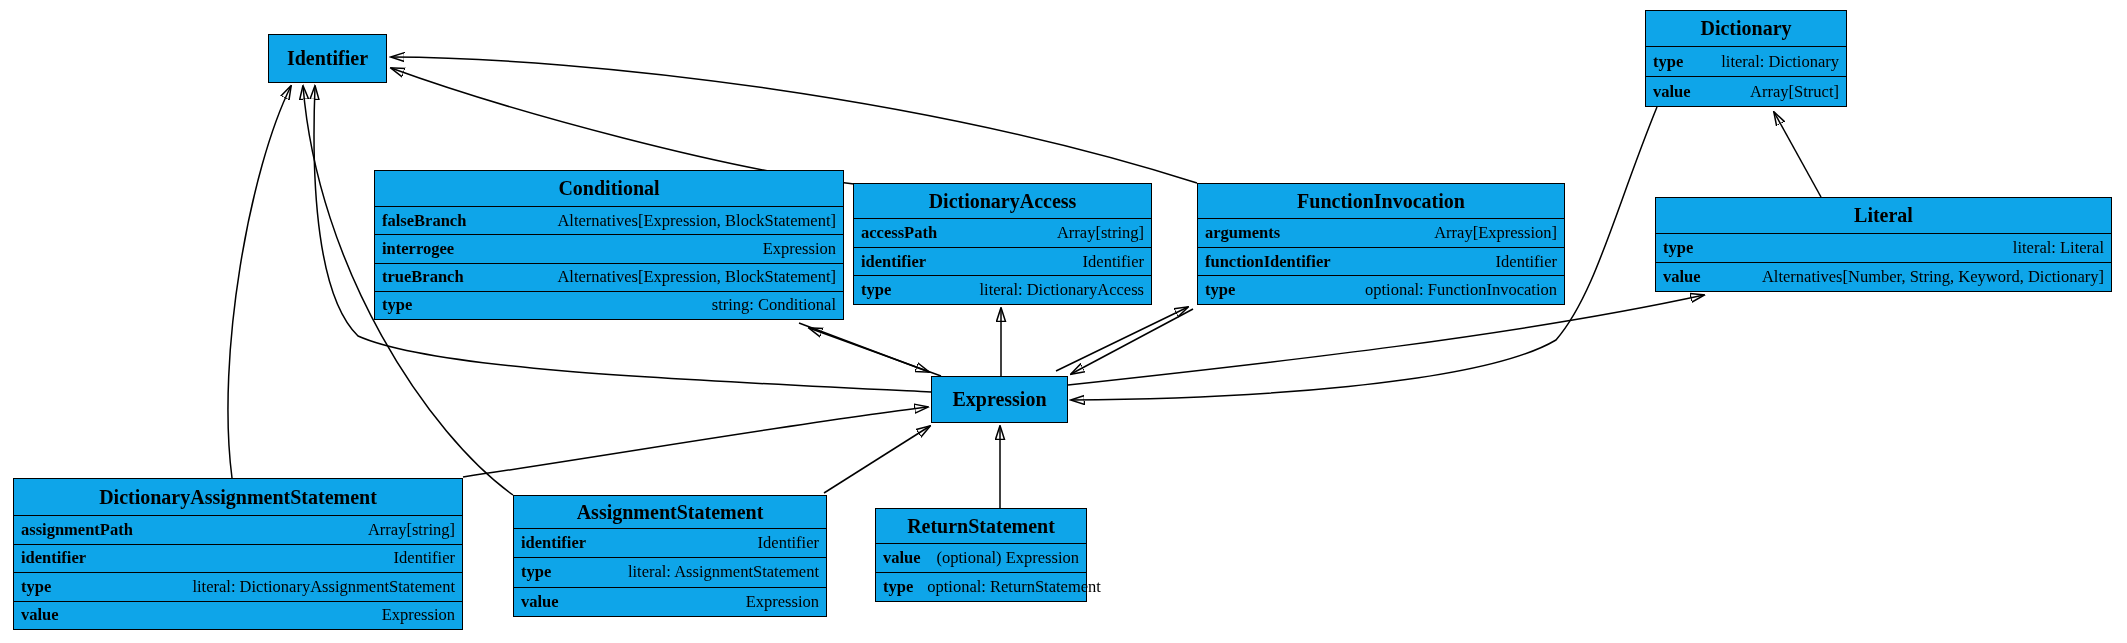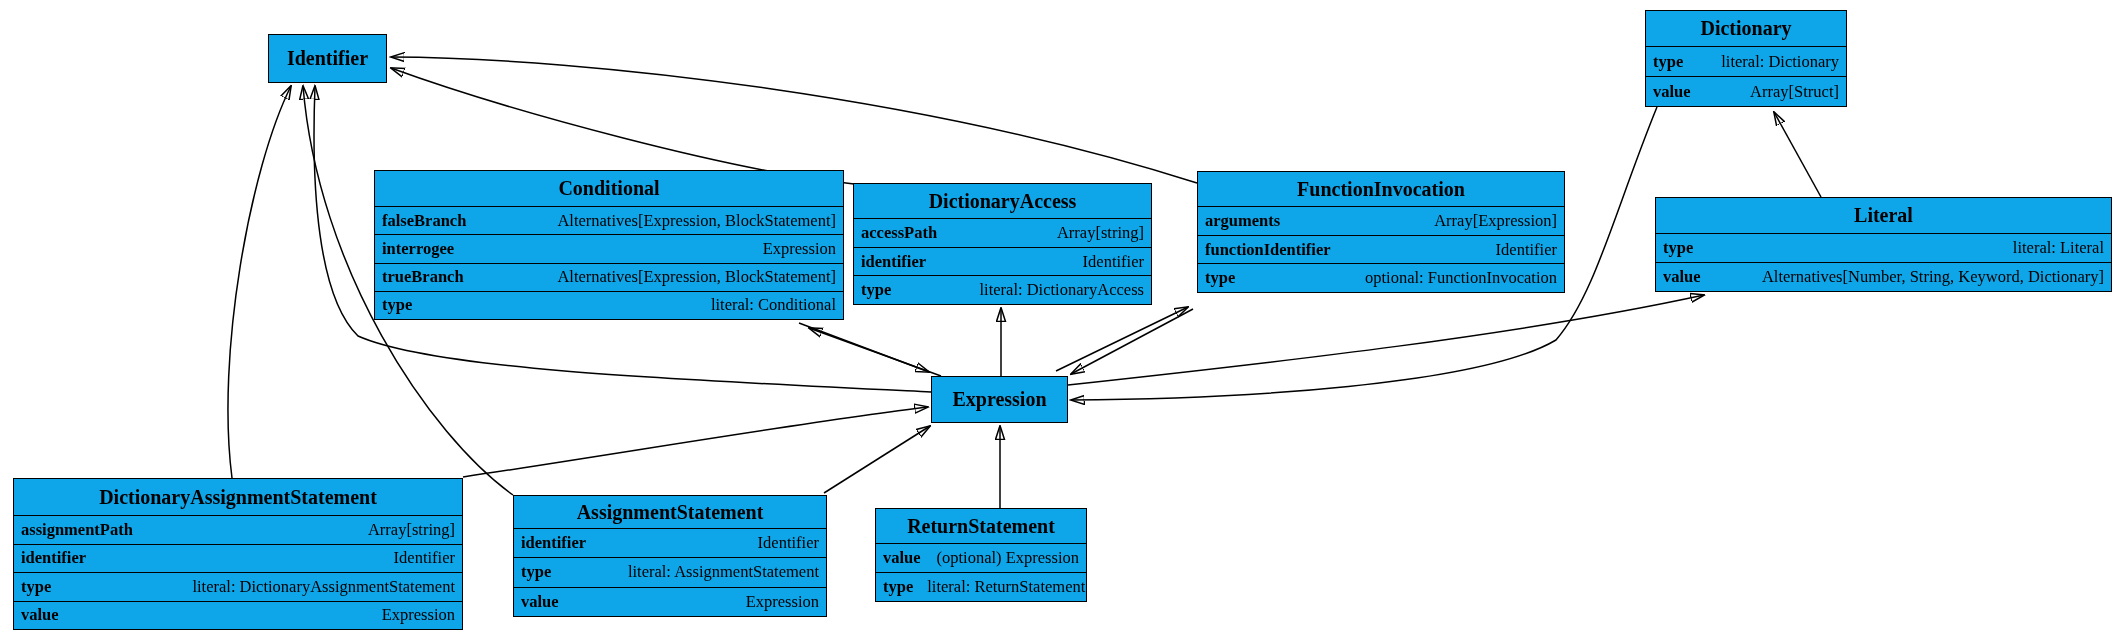--- a/index.html
+++ b/index.html
@@ -38,21 +38,21 @@
   .fname{font-weight:bold;margin-right:14px;}
   .ftype{font-weight:normal;text-align:right;}
   .title-only .ntitle{flex:1 1 auto;}
 
   
   #n-identifier            {left:268px;  top:34px;  width:119px; height:49px;}
   #n-conditional           {left:374px;  top:170px; width:470px; height:150px;}
   #n-conditional .ntitle   {height:35px;}
   #n-dictionaryAccess      {left:853px;  top:183px; width:299px; height:122px;}
   #n-dictionaryAccess .ntitle{height:34px;}
-  #n-functionInvocation    {left:1197px; top:171px; width:368px; height:122px;}
+  #n-functionInvocation    {left:1197px; top:183px; width:368px; height:122px;}
   #n-functionInvocation .ntitle{height:34px;}
   #n-dictionary            {left:1645px; top:10px;  width:202px; height:97px;}
   #n-dictionary .ntitle    {height:35px;}
   #n-literal               {left:1655px; top:197px; width:457px; height:95px;}
   #n-literal .ntitle       {height:35px;}
   #n-expression            {left:931px;  top:376px; width:137px; height:47px;}
   #n-dictionaryAssignmentStatement{left:13px; top:478px; width:450px; height:152px;}
   #n-dictionaryAssignmentStatement .ntitle{height:36px;}
   #n-assignmentStatement   {left:513px;  top:495px; width:314px; height:122px;}
   #n-assignmentStatement .ntitle{height:32px;}
@@ -101,21 +101,21 @@
     <div class="nrow">
       <span class="fname">interrogee</span>
       <span class="ftype">Expression</span>
     </div>
     <div class="nrow">
       <span class="fname">trueBranch</span>
       <span class="ftype">Alternatives[Expression, BlockStatement]</span>
     </div>
     <div class="nrow">
       <span class="fname">type</span>
-      <span class="ftype">literal: Conditional</span>
+      <span class="ftype">string: Conditional</span>
     </div>
   </div>
 
   <div class="node" id="n-dictionaryAccess">
     <div class="ntitle">DictionaryAccess</div>
     <div class="nrow">
       <span class="fname">accessPath</span>
       <span class="ftype">Array[string]</span>
     </div>
     <div class="nrow">
@@ -209,17 +209,17 @@
   </div>
 
   <div class="node" id="n-returnStatement">
     <div class="ntitle">ReturnStatement</div>
     <div class="nrow">
       <span class="fname">value</span>
       <span class="ftype">(optional) Expression</span>
     </div>
     <div class="nrow">
       <span class="fname">type</span>
-      <span class="ftype">literal: ReturnStatement</span>
+      <span class="ftype">optional: ReturnStatement</span>
     </div>
   </div>
 
 </div>
 
 </body></html>

